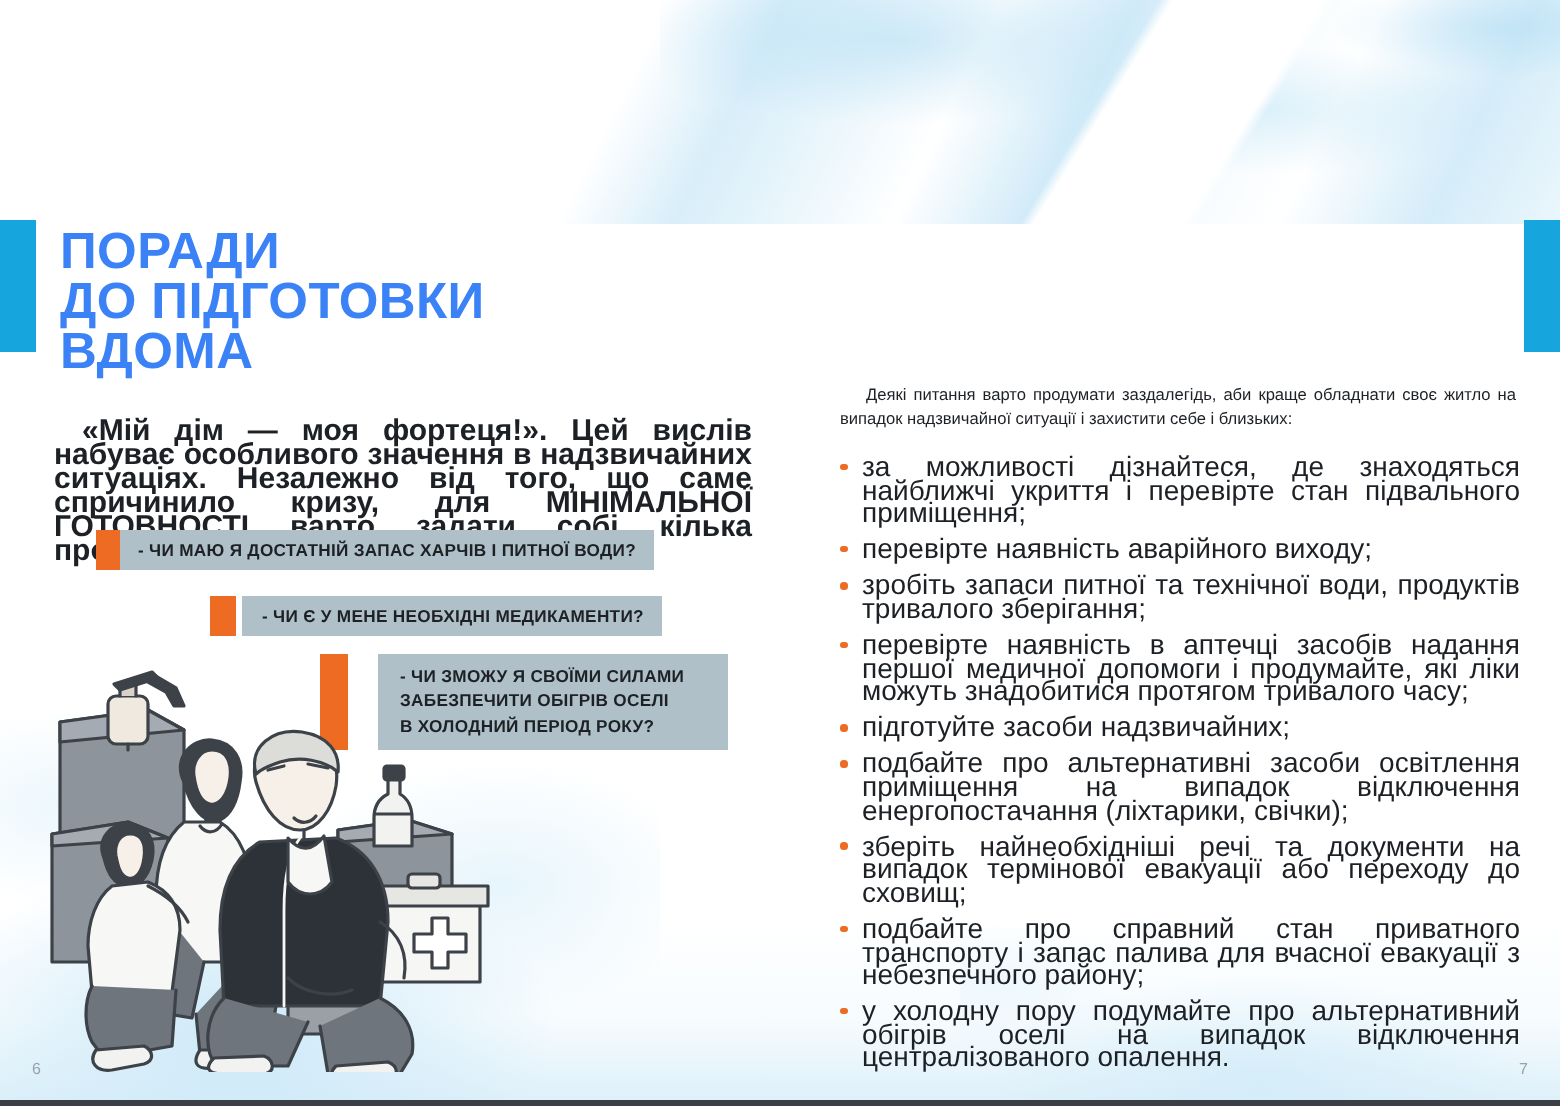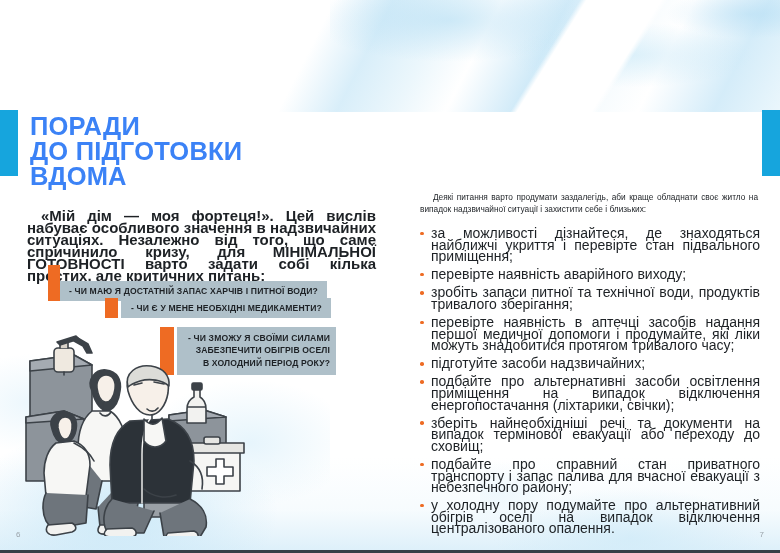--- a/index.html
+++ b/index.html
@@ -109,27 +109,27 @@
   .q .bar{background:#EE6B23;flex:0 0 auto;}
   .q .box{
     background:#AFC0C9;color:#1d2125;
     font-size:8.6px;line-height:12.4px;font-weight:600;
     letter-spacing:.15px;
     display:flex;flex-direction:column;justify-content:center;
     font-family:"Liberation Sans",sans-serif;
   }
   .q1{left:48px;top:265px;}
   .q1 .bar{width:12px;}
-  .q1 .box{padding:3.5px 9px 4px 9px;margin-top:16px;}
+  .q1 .box{padding:3.5px 9px 4px 9px;}
   .q2{left:105px;top:298px;justify-content:center;}
   .q2 .bar{width:13px;}
   .q2 .box{padding:3.5px 9px 4px 10px;margin-left:3px;}
   .q3{left:160px;top:327px;}
   .q3 .bar{width:14px;}
-  .q3 .box{padding:5px 6px 6px 11px;margin-left:3px;text-align:right;}
+  .q3 .box{padding:5px 22px 6px 11px;margin-left:15px;}
   .q3 .box span{display:block;white-space:nowrap;}
 
   
   .r-intro{
     position:absolute;left:420px;top:184px;width:338px;
     color:#1d2125;font-size:8.3px;line-height:11.5px;
     text-align:justify;
     font-family:"Liberation Sans",sans-serif;
   }
   .r-intro .ind{display:inline-block;width:13px;}

